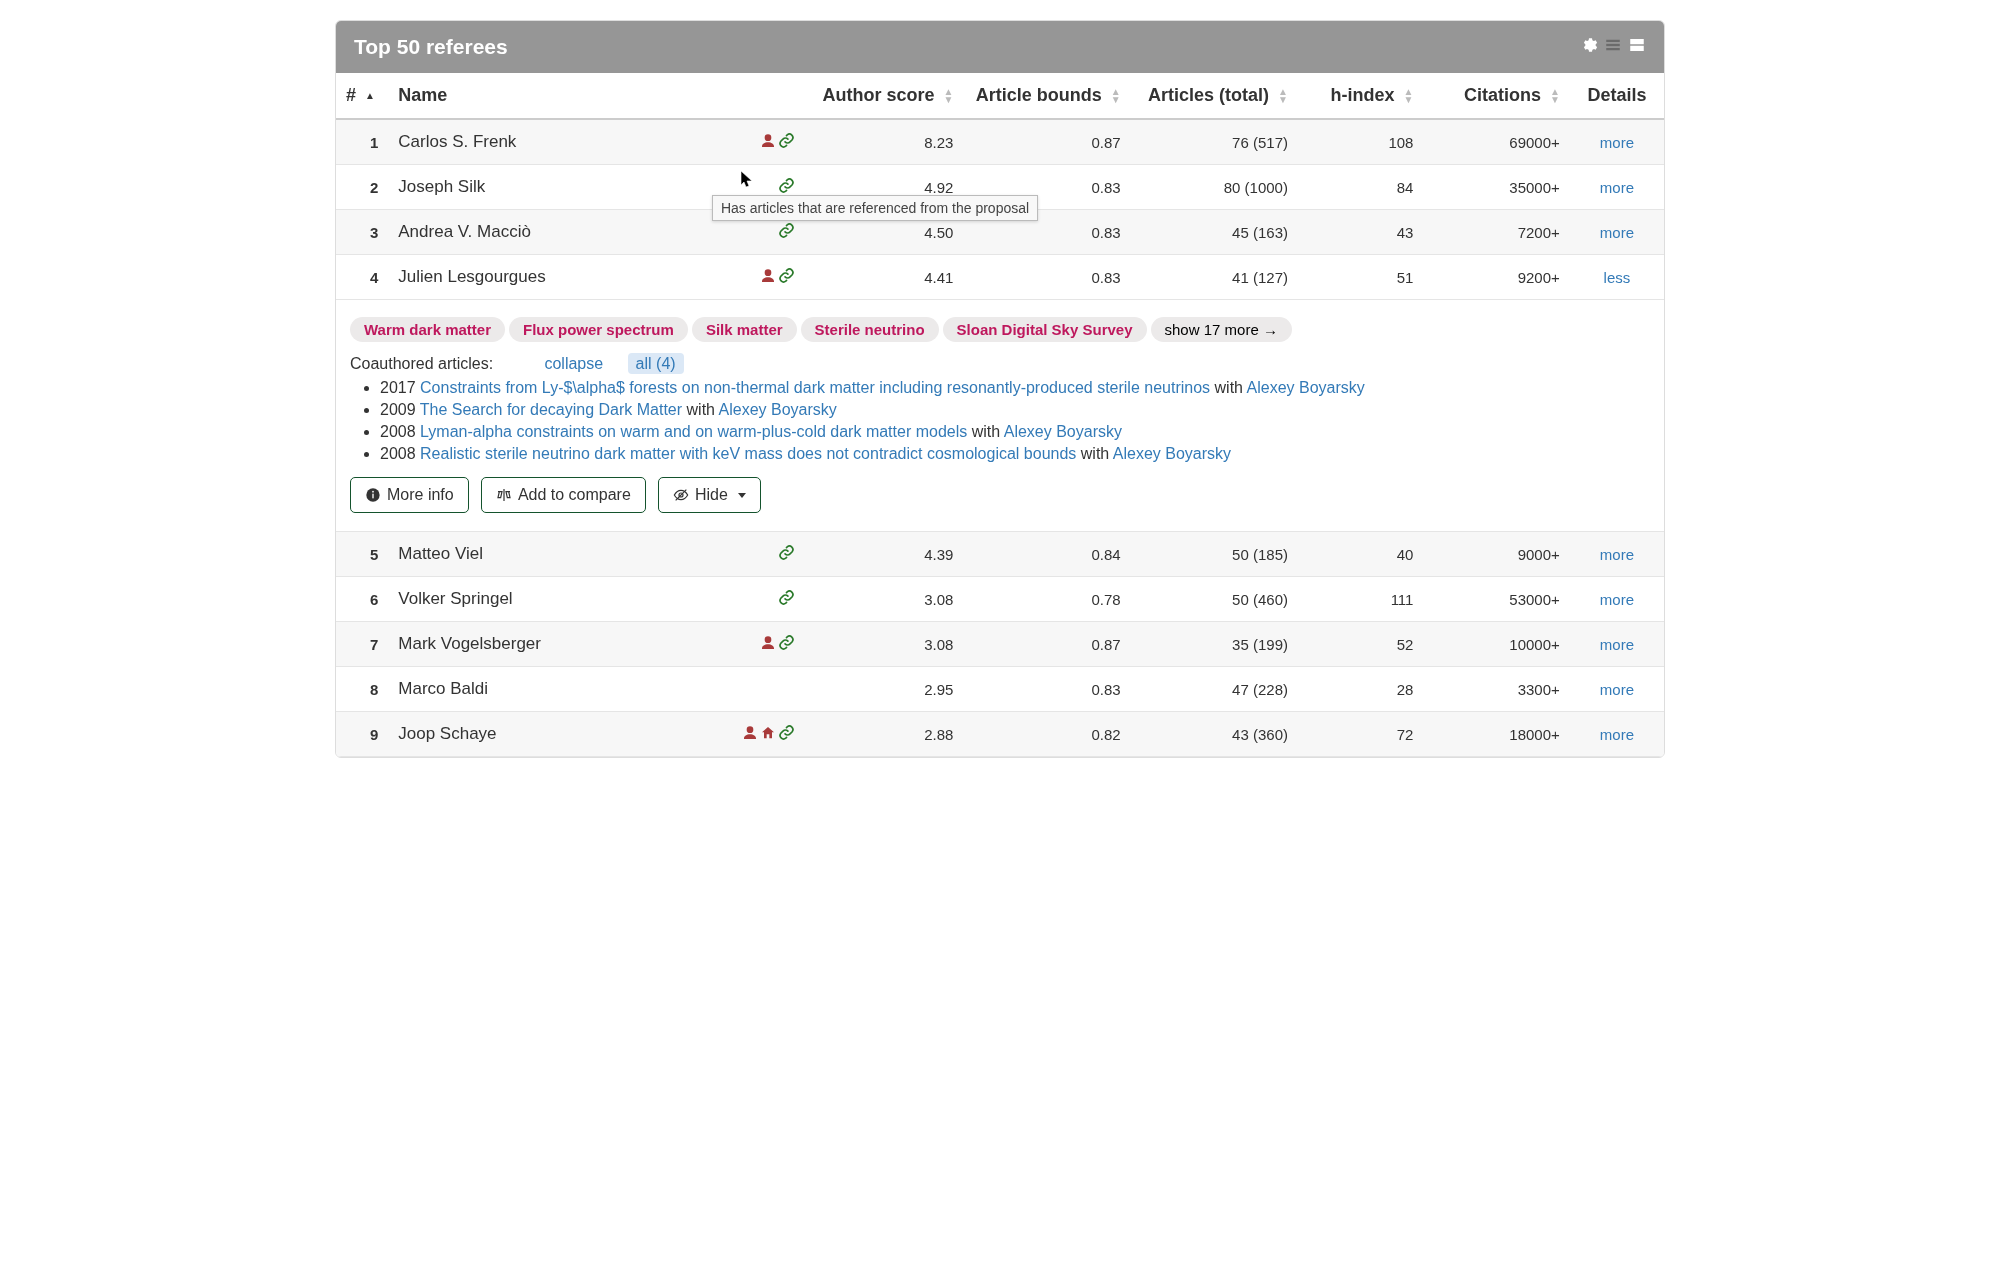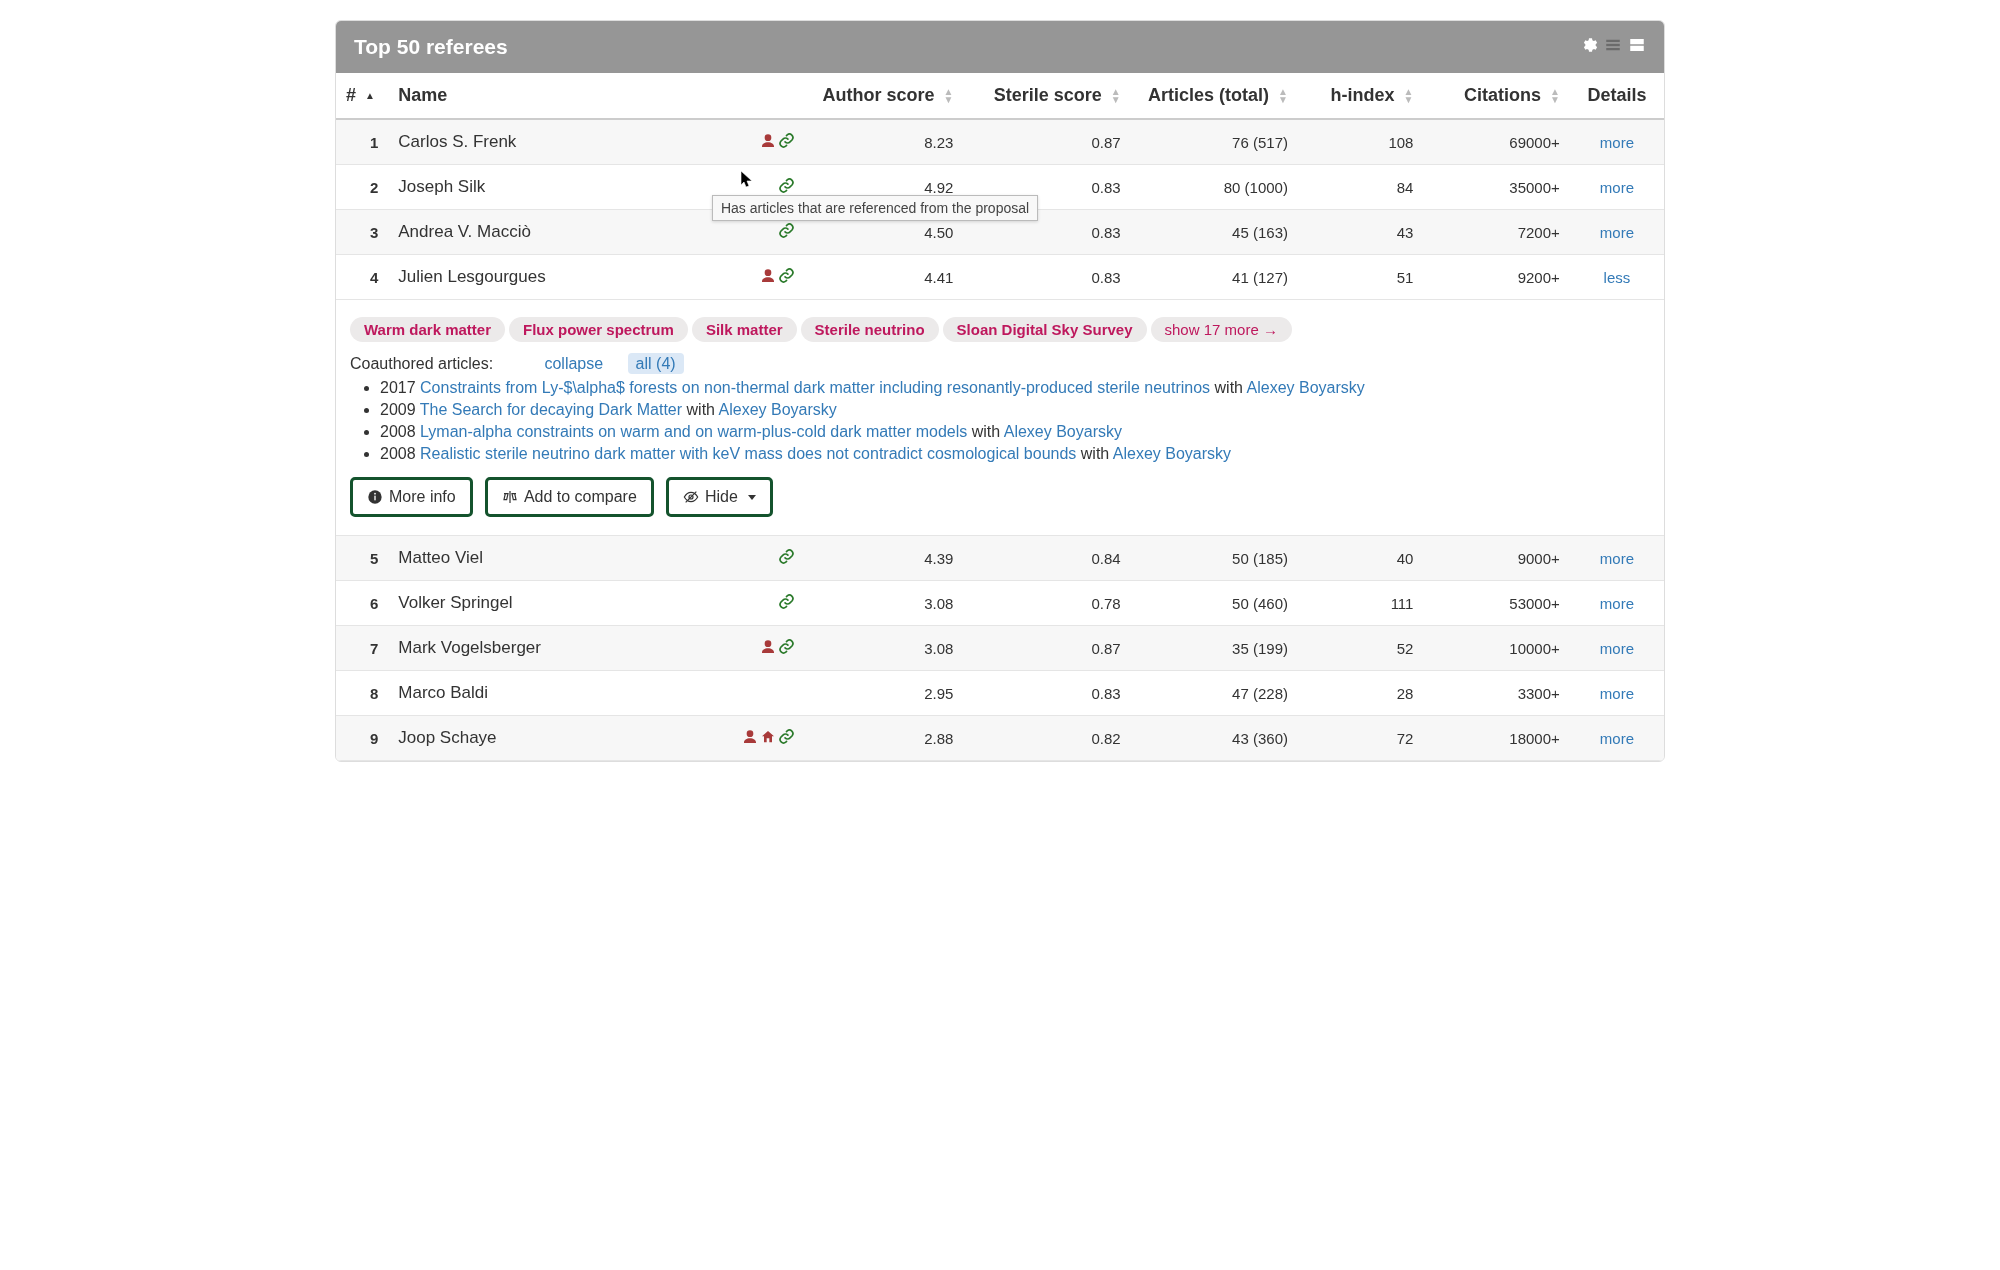--- a/index.html
+++ b/index.html
@@ -84,34 +84,34 @@
   .tag {
     display:inline-block;
     background:#eceaea;
     border-radius:16px;
     padding:4px 14px;
     margin:3px 4px 3px 0;
     font-size:15px;
     font-weight:600;
     color:#be185d;
   }
-  .tag.more { color:#be185d; font-weight:500; }
+  .tag.more { color:#000000; font-weight:500; }
   .sub-line { margin:6px 0; font-size:16px; }
   .sub-line .lbl { display:inline-block; width:190px; }
   .sub-line a { color:#337ab7; margin-right:20px; text-decoration:none; cursor:pointer; }
   .sub-line a.active { background:#dbe8f6; padding:2px 8px; border-radius:4px; }
   .art-list { margin:4px 0 14px 30px; padding:0; list-style: disc; }
   .art-list li { margin:4px 0; font-size:16px; }
   .art-list a { color:#337ab7; text-decoration:none; }
   .btn-row { margin-top:6px; }
   .btn {
     display:inline-flex;
     align-items:center;
     gap:6px;
-    border:3px solid #14532d;
+    border:1px solid #14532d;
     border-radius:5px;
     background:#fff;
     padding:8px 14px;
     font-size:16px;
     margin-right:8px;
     cursor:pointer;
   }
   .btn svg { width:16px; height:16px; }
   .caret-dn { display:inline-block; border-top:5px solid #333; border-left:4px solid transparent; border-right:4px solid transparent; margin-left:4px; }
 </style>
@@ -160,21 +160,21 @@
         <th class="rank">
           <span>#</span>
           <span class="sort-arrows asc-active"><span class="up">▲</span></span>
         </th>
         <th colspan="2"><span>Name</span></th>
         <th class="num">
           <span>Author score</span>
           <span class="sort-arrows"><span class="up">▲</span><span class="dn">▼</span></span>
         </th>
         <th class="num">
-          <span>Sterile score</span>
+          <span>Article bounds</span>
           <span class="sort-arrows"><span class="up">▲</span><span class="dn">▼</span></span>
         </th>
         <th class="num">
           <span>Articles (total)</span>
           <span class="sort-arrows"><span class="up">▲</span><span class="dn">▼</span></span>
         </th>
         <th class="num">
           <span>h-index</span>
           <span class="sort-arrows"><span class="up">▲</span><span class="dn">▼</span></span>
         </th>

